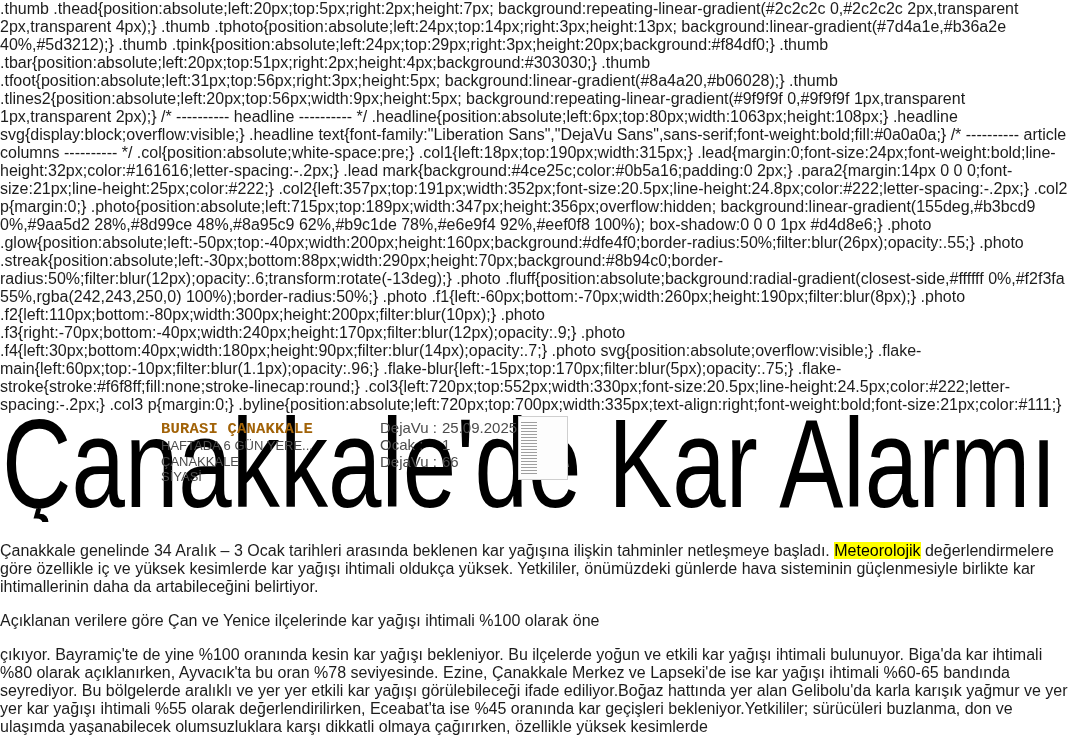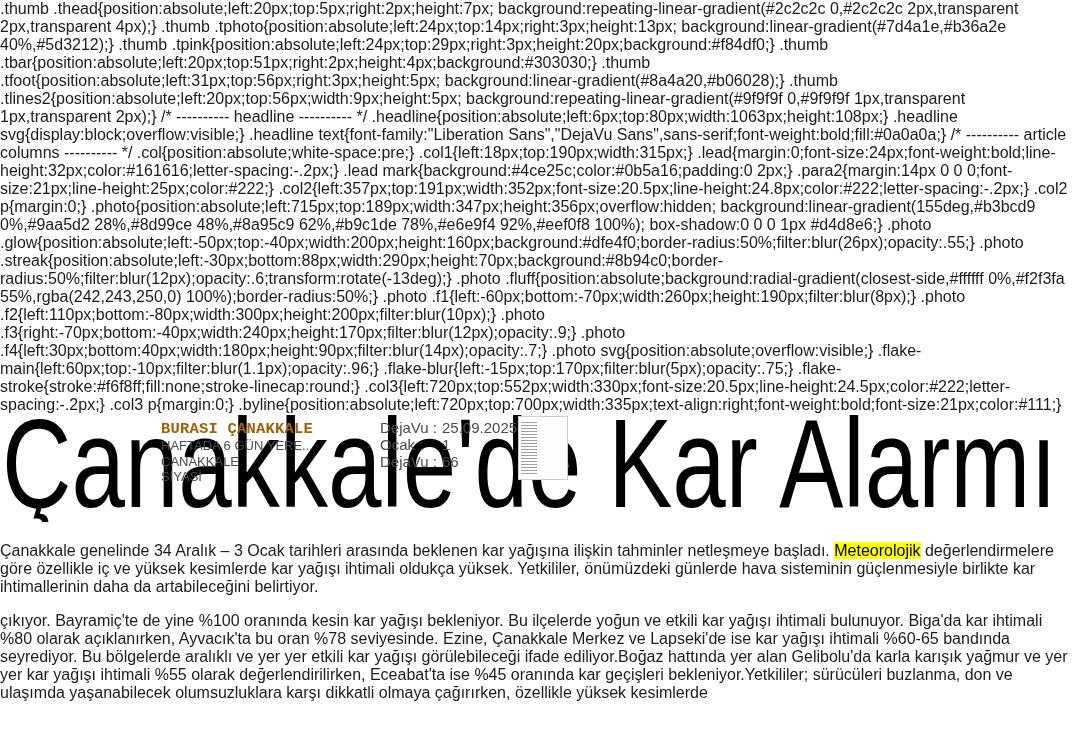--- a/index.html
+++ b/index.html
@@ -124,20 +124,23 @@
 başladı. </span><mark>Meteorolojik</mark><span>
 değerlendirmelere göre
 özellikle iç ve yüksek
 kesimlerde kar yağışı
 ihtimali oldukça yüksek.
 Yetkililer, önümüzdeki
 günlerde hava sisteminin
 güçlenmesiyle birlikte
 kar ihtimallerinin daha da
 artabileceğini belirtiyor.</span></p>
+    <p class="para2">Açıklanan verilere göre Çan
+ve Yenice ilçelerinde kar yağışı
+ihtimali %100 olarak öne</p>
   </div>
 
   <div class="col col2">
     <p>çıkıyor. Bayramiç'te de yine
 %100 oranında kesin kar yağışı
 bekleniyor. Bu ilçelerde yoğun ve
 etkili kar yağışı ihtimali bulunuyor.
 Biga'da kar ihtimali %80 olarak
 açıklanırken, Ayvacık'ta bu oran
 %78 seviyesinde. Ezine, Çanakkale

